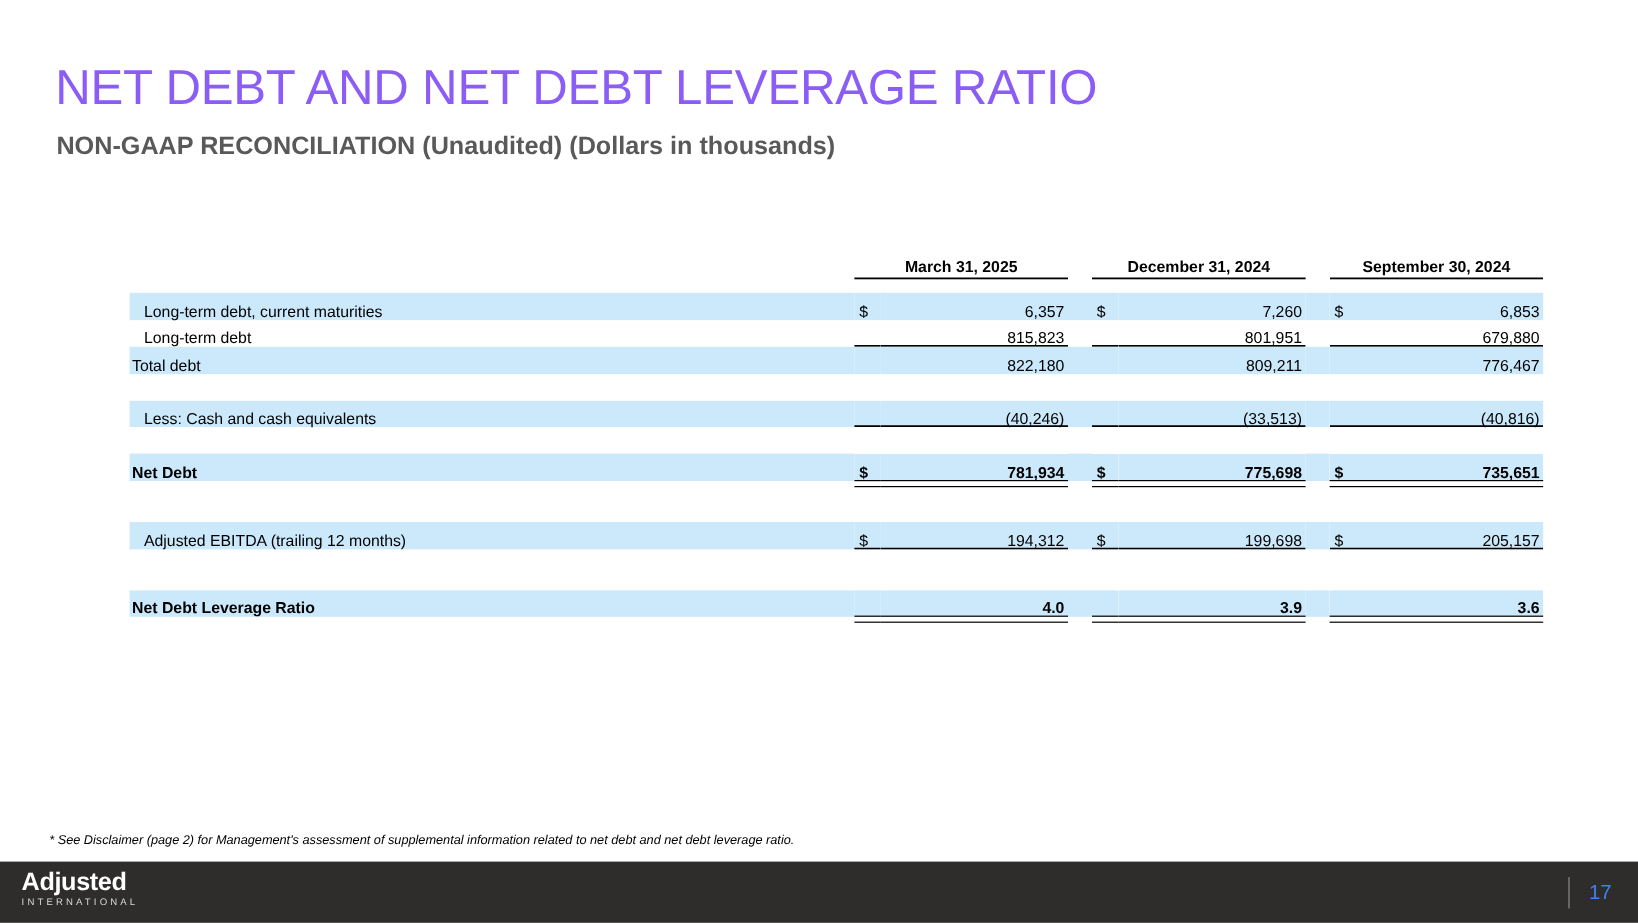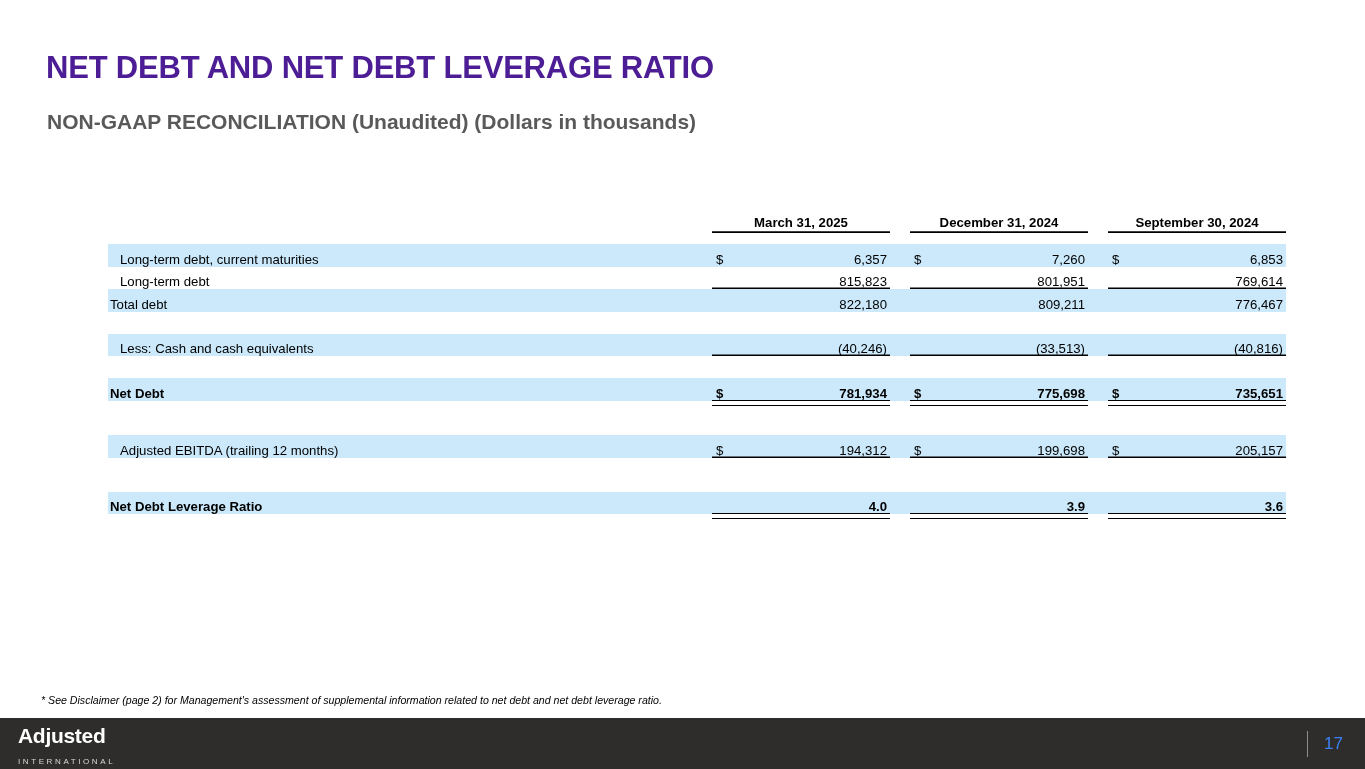--- a/index.html
+++ b/index.html
@@ -15,23 +15,23 @@
     overflow: hidden;
     font-family: "Liberation Sans", sans-serif;
     color: #000000;
   }
 
   
   .slide-title {
     position: absolute;
     left: 46px;
     top: 52px;
-    font-size: 31px;
-    font-weight: bold;
-    color: #4c1d95;
+    font-size: 41px;
+    font-weight: normal;
+    color: #8b5cf6;
     letter-spacing: -0.2px;
     line-height: 1.05;
     white-space: nowrap;
   }
   .slide-subtitle {
     position: absolute;
     left: 47px;
     top: 110px;
     font-size: 21px;
     font-weight: bold;
@@ -135,21 +135,21 @@
   .logo-main {
     font-size: 21px;
     font-weight: bold;
     letter-spacing: -0.3px;
     line-height: 1.05;
   }
   .logo-sub {
     font-size: 8px;
     letter-spacing: 2.6px;
     color: #d8d8d8;
-    margin-top: 10px;
+    margin-top: 0;
   }
   .copyright {
     position: absolute;
     right: 78px;
     top: 50%;
     transform: translateY(-50%);
     font-size: 11.6px;
     color: #e9e9e9;
     white-space: nowrap;
   }
@@ -220,21 +220,21 @@
 
     <tr class="plain">
       <td class="label">Long-term debt</td>
       <td class="cur rule-bot"></td>
       <td class="num rule-bot">815,823</td>
       <td></td>
       <td class="cur rule-bot"></td>
       <td class="num rule-bot">801,951</td>
       <td></td>
       <td class="cur rule-bot"></td>
-      <td class="num rule-bot">769,614</td>
+      <td class="num rule-bot">679,880</td>
     </tr>
 
     <tr class="band">
       <td class="label flush">Total debt</td>
       <td class="cur"></td>
       <td class="num">822,180</td>
       <td></td>
       <td class="cur"></td>
       <td class="num">809,211</td>
       <td></td>

